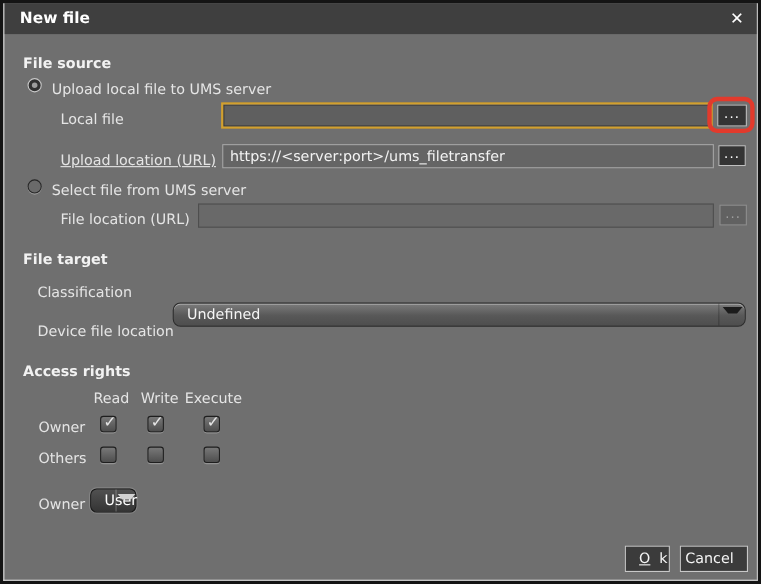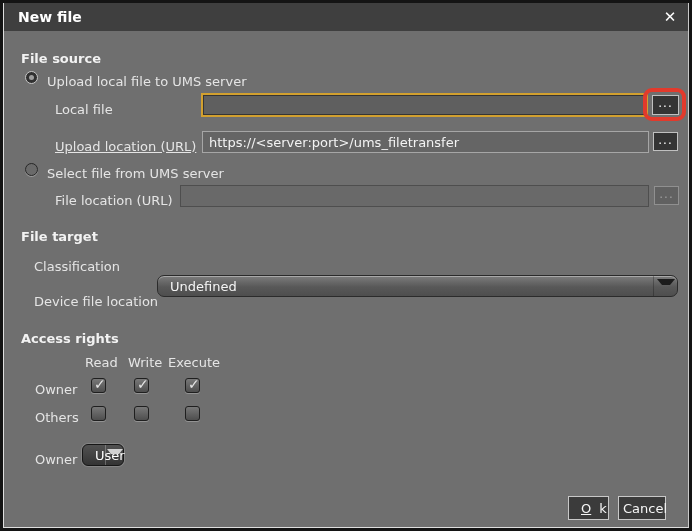--- a/index.html
+++ b/index.html
@@ -94,21 +94,21 @@
   #cb-owner-read   { left:88px; top:375px; }
   #cb-owner-write  { left:131px; top:375px; }
   #cb-owner-exec   { left:182px; top:375px; }
   #lbl-others-row  { left:28px; top:403px; }
   #cb-others-read  { left:88px; top:403px; }
   #cb-others-write { left:131px; top:403px; }
   #cb-others-exec  { left:182px; top:403px; }
   #lbl-owner-sel   { left:28px; top:445px; }
   #combo-owner     { left:79px; top:441px; width:42px; height:22px; }
   #btn-ok          { left:565px; top:493px; width:41px; height:24px; }
-  #btn-cancel      { left:615px; top:493px; width:48px; height:24px; }
+  #btn-cancel      { left:615px; top:493px; width:62px; height:24px; }
 </style>
 </head>
 <body>
 
 <div class="window">
 
   <div class="titlebar">
     <span class="title">New file</span>
     <span class="close">✕</span>
   </div>

